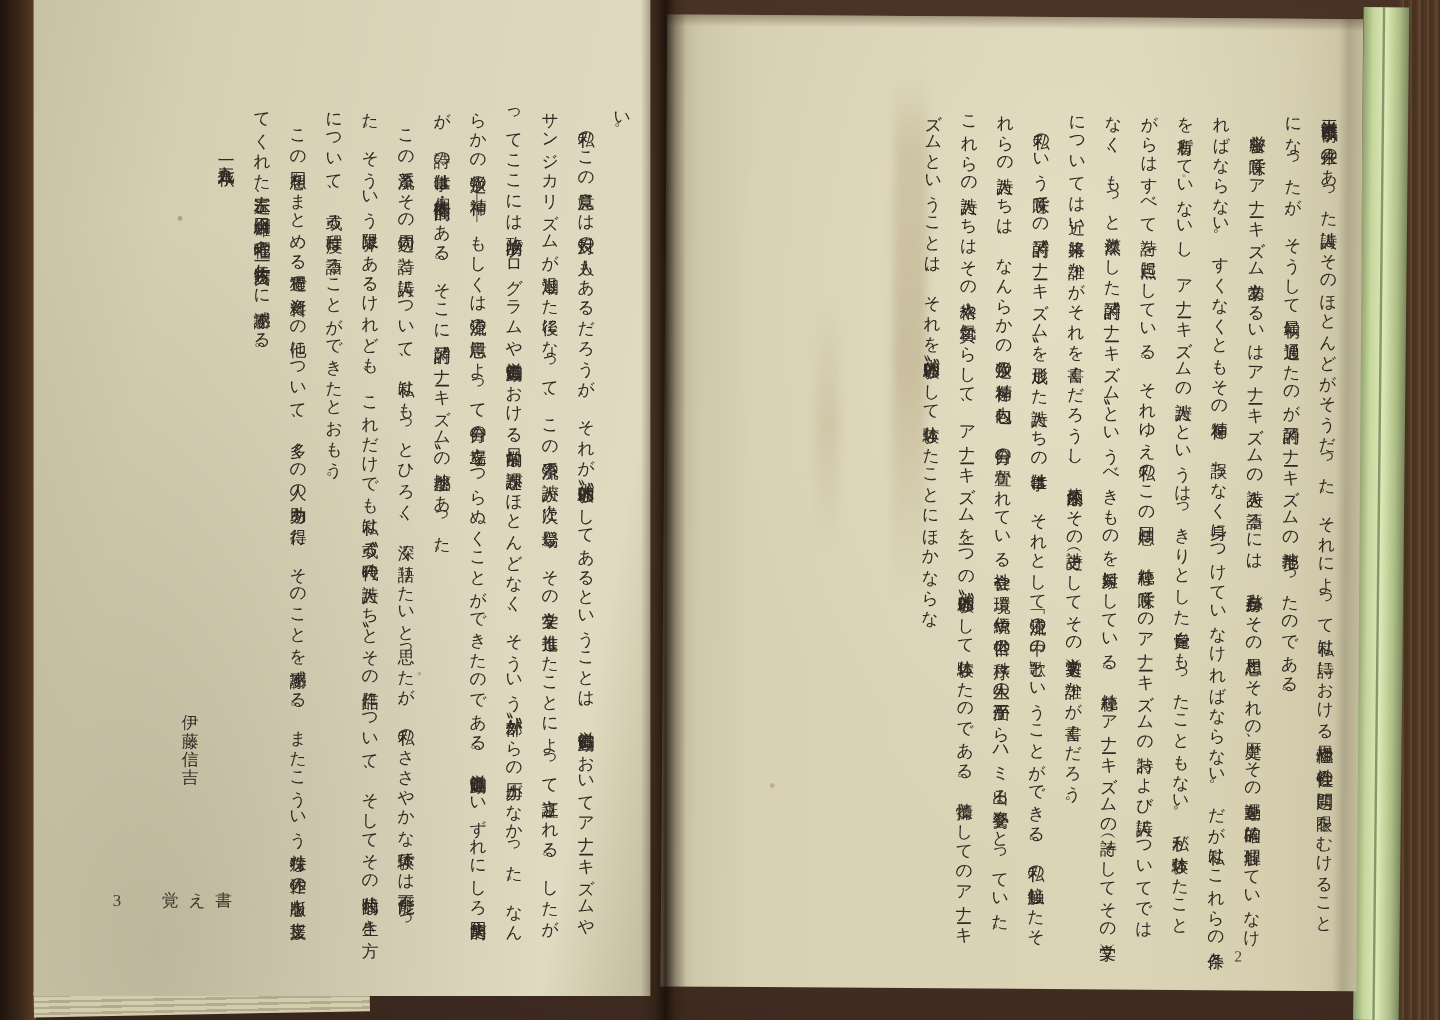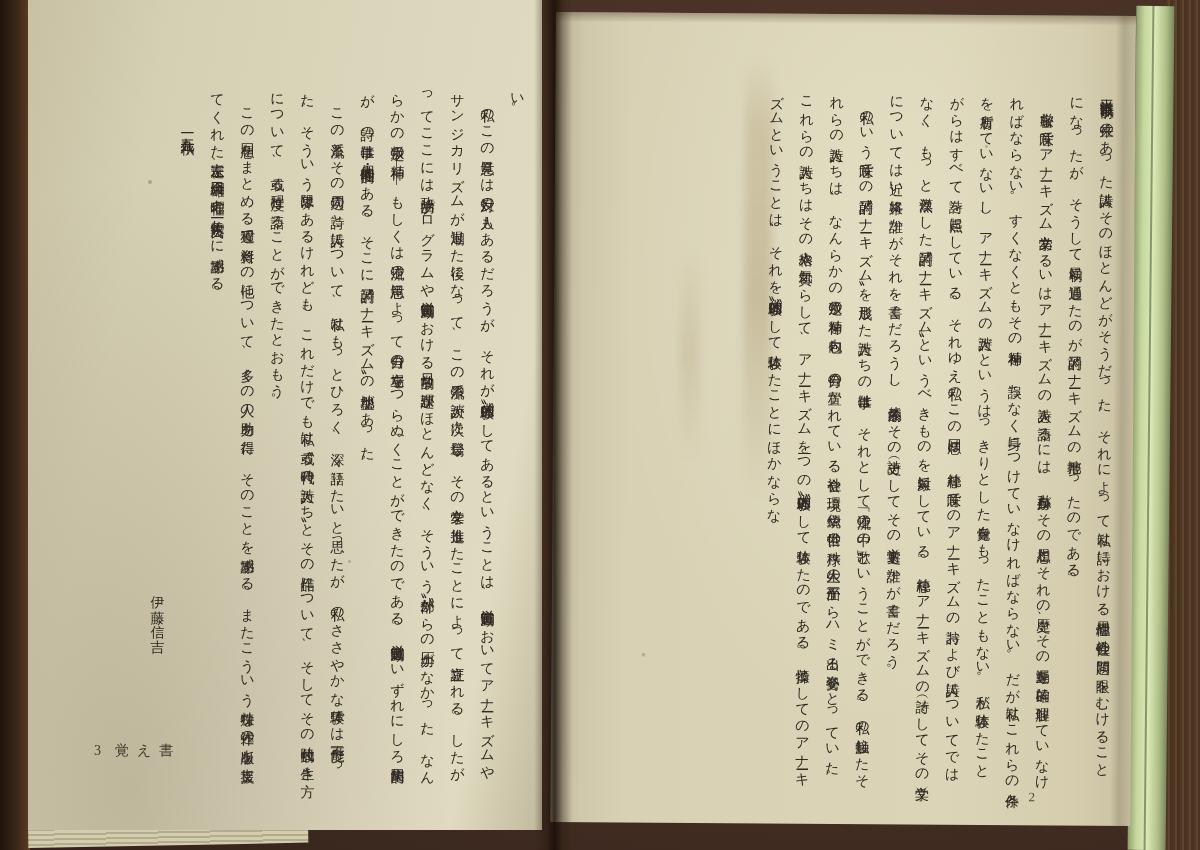--- a/index.html
+++ b/index.html
@@ -50,21 +50,21 @@
   .right-text{top:72px;right:14px;width:486px;height:700px;}
   .left-text{top:84px;right:10px;width:488px;height:700px;}
   .para{margin:0;padding:0;text-indent:1em;}
   .para.cont{text-indent:0;}
   .para.date-line{text-indent:42px;}
   .para.signature{text-indent:500px;letter-spacing:15px;}
   
   .folio-right{position:absolute;left:478px;top:774px;font-size:13px;color:#4b453a;}
   .folio-left{position:absolute;left:66px;top:742px;font-size:14px;color:#3d372e;}
   .folio-left .fpn{margin-right:14px;}
-  .folio-left .ftitle{letter-spacing:8px;}
+  .folio-left .ftitle{letter-spacing:8px;margin-left:20px;}
 </style>
 </head>
 <body>
 
 <div class="stage">
 
   <div class="cover-left"></div>
   <div class="cover-right"></div>
   <div class="endpaper"></div>
   <div class="page-stack"></div>

